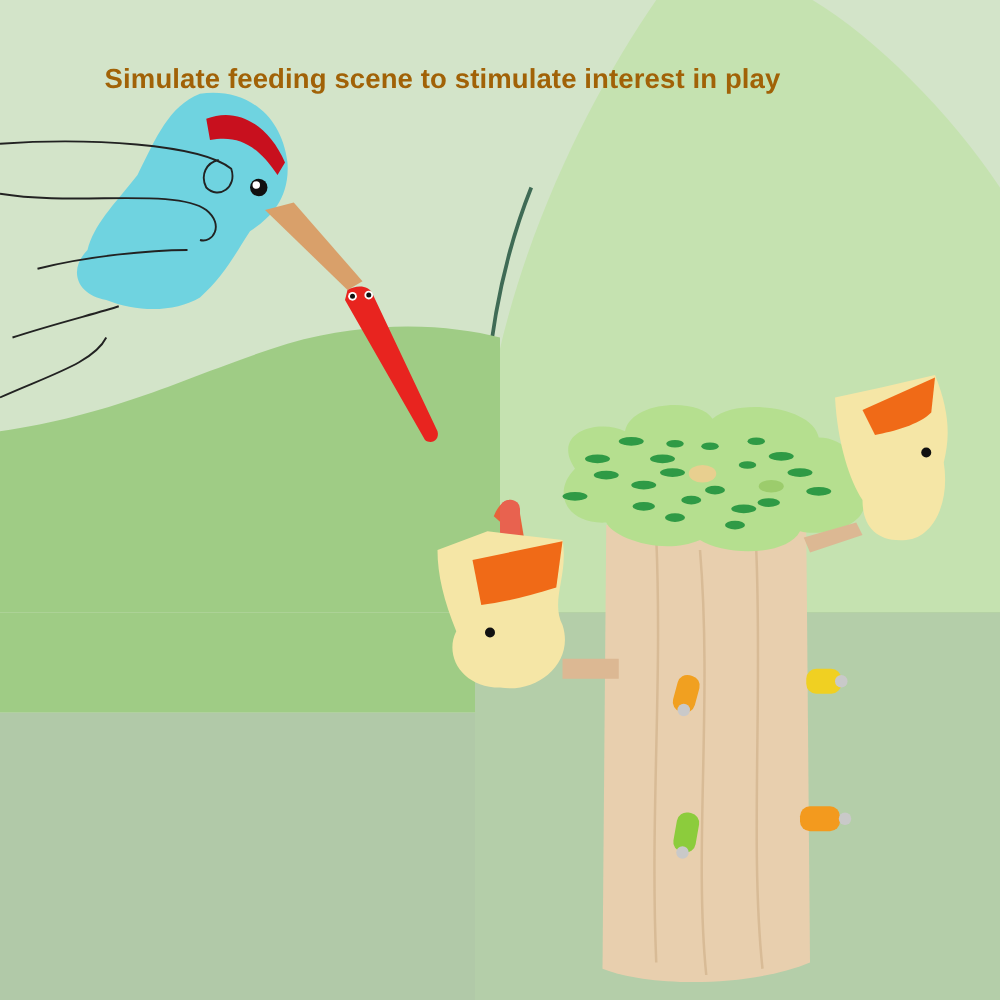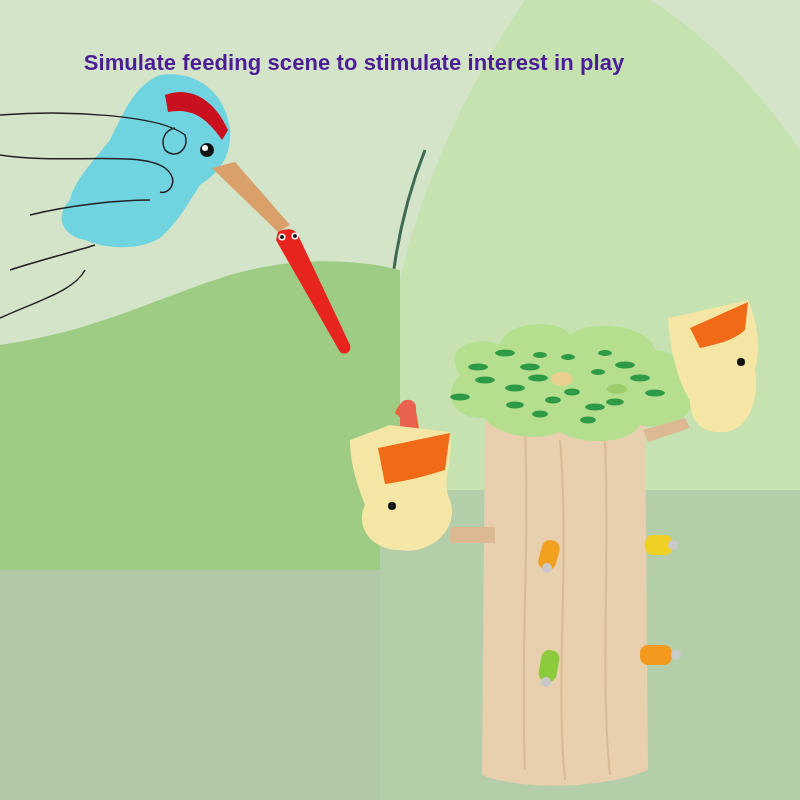--- a/index.html
+++ b/index.html
@@ -1,18 +1,18 @@
 <!DOCTYPE html>
 <html><head>
 <meta charset="utf-8">
 <style>
   html,body{margin:0;padding:0;}
   body{width:800px;height:800px;overflow:hidden;position:relative;background:#d3e4c9;font-family:"Liberation Sans",sans-serif;}
   .scene{position:absolute;inset:0;}
-  .caption{position:absolute;left:0;top:50px;width:708px;text-align:center;font-weight:bold;font-size:22px;color:#4c1d95;letter-spacing:0.1px;}
+  .caption{position:absolute;left:0;top:50px;width:708px;text-align:center;font-weight:bold;font-size:22px;color:#a16207;letter-spacing:0.1px;}
   svg{position:absolute;left:0;top:0;}
 </style>
 </head>
 <body>
 
 <div class="scene">
 <svg width="800" height="800" viewBox="0 0 800 800">
 
   <rect x="0" y="0" width="800" height="800" fill="#d3e4c9"></rect>
 

